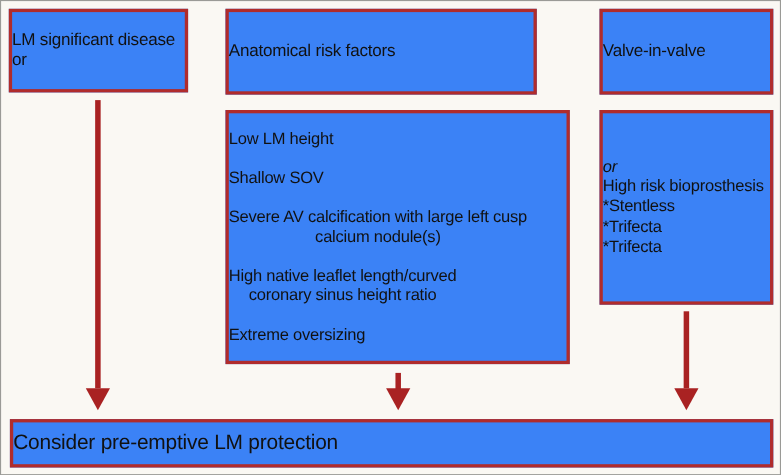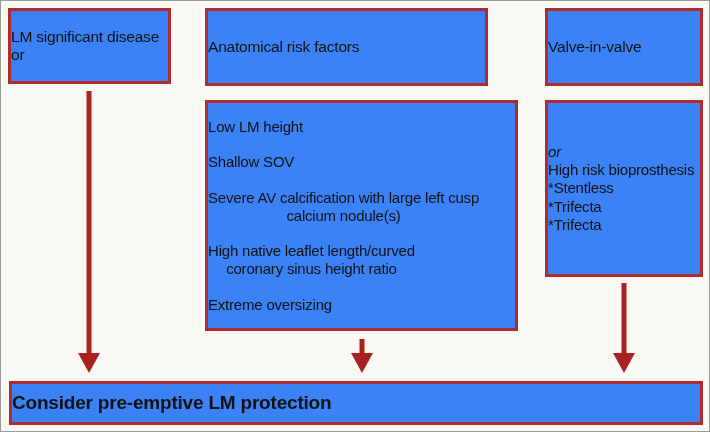--- a/index.html
+++ b/index.html
@@ -35,21 +35,21 @@
   .box .line { display: block; white-space: nowrap; }
   .box .para { display: block; }
 
   
   #box-lm-disease   { left: 7px;   top: 7px;   width: 163px; height: 76px; font-size: 15.5px; }
   #box-anatomical   { left: 204px; top: 7px;   width: 283px; height: 78px; font-size: 15.5px; }
   #box-viv          { left: 544px; top: 7px;   width: 158px; height: 78px; font-size: 15.5px; }
   #box-risk-list    { left: 204px; top: 99px;  width: 313px; height: 231px; }
   #box-viv-details  { left: 544px; top: 99px;  width: 158px; height: 177px; font-size: 15px; }
   #box-consider     { left: 8px;   top: 380px; width: 694px; height: 44px;
-                      font-weight: bold; font-size: 19px; border-width: 3px; }
+                      font-weight: normal; font-size: 19px; border-width: 3px; }
 
   
   #box-risk-list .para { margin: 9px 0; }
   #box-risk-list .para:first-child { margin-top: 2px; }
   #box-risk-list .para:last-child  { margin-bottom: 2px; }
 
   #box-viv-details .line { line-height: 1.22; }
   .italic { font-style: italic; }
 
   

